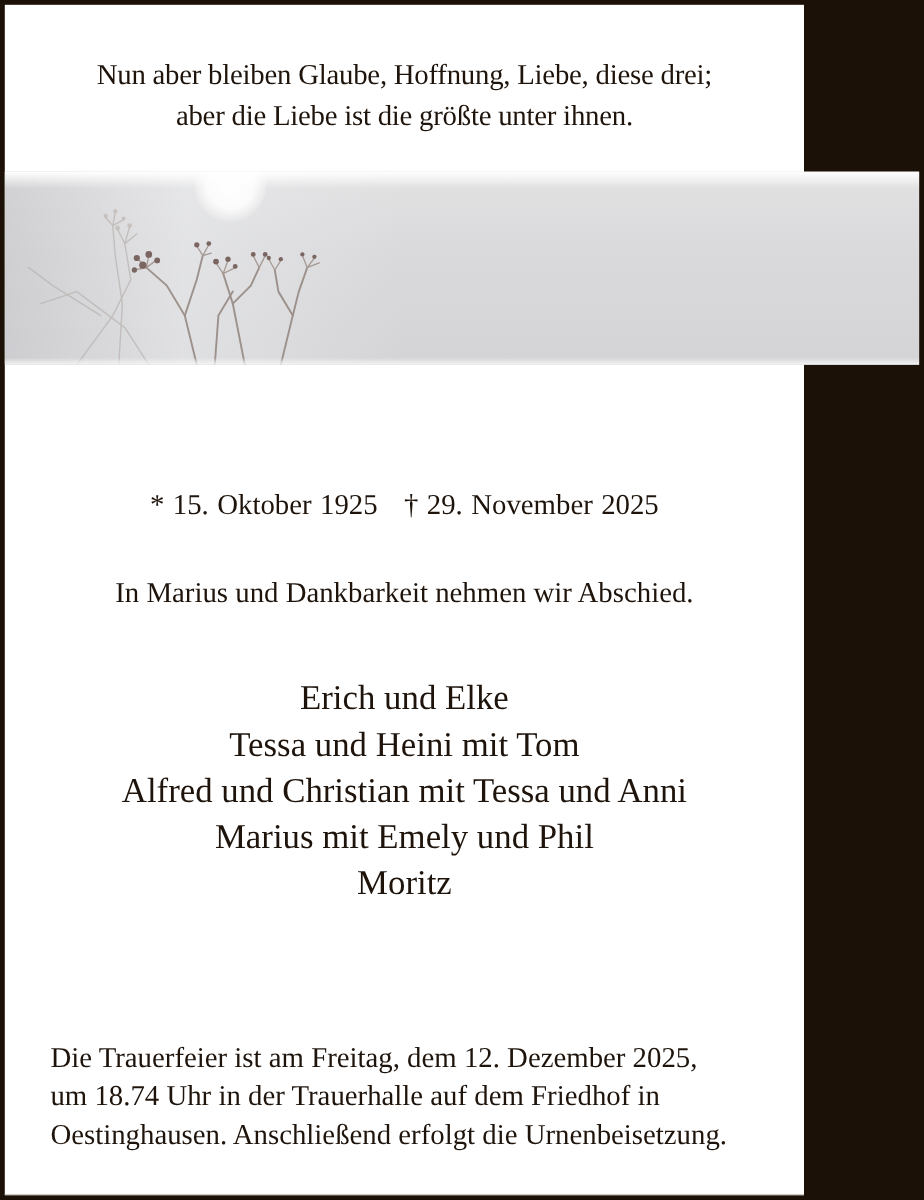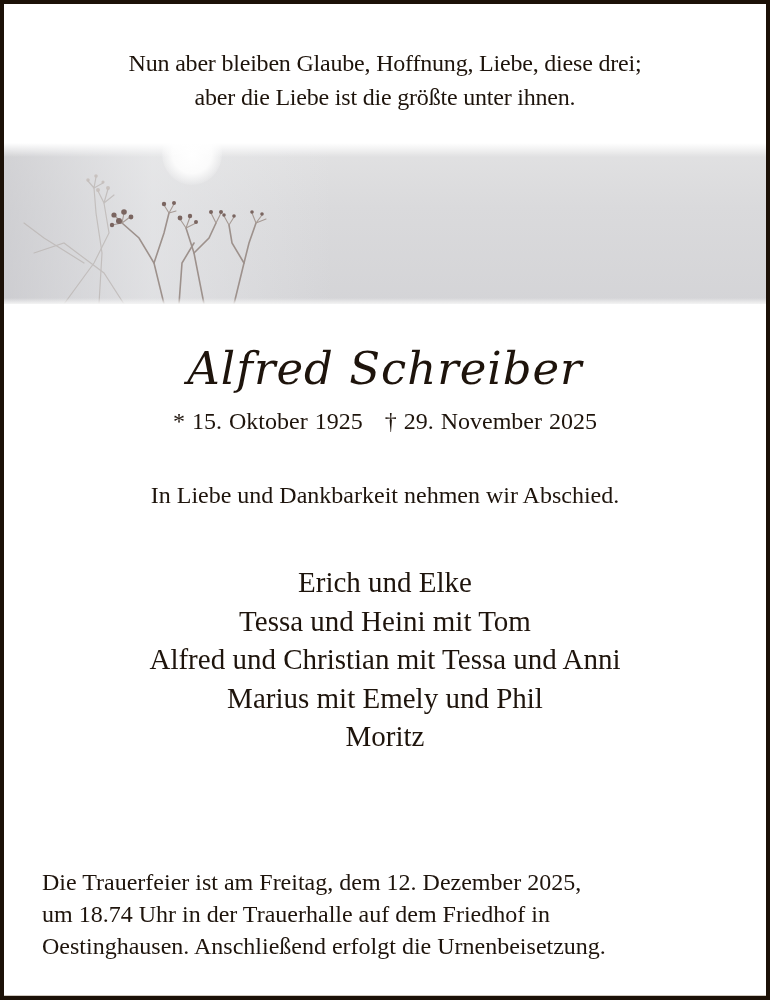--- a/index.html
+++ b/index.html
@@ -1,18 +1,18 @@
 <!DOCTYPE html>
 <html><head>
   <meta charset="utf-8">
   <style>
     html, body { margin: 0; padding: 0; }
     body { width: 770px; height: 1000px; background: #1c1107; overflow: hidden; }
     .card {
-      position: absolute; left: 4px; top: 4px; width: 762px; height: 992px;
+      position: absolute; left: 4px; top: 4px; width: 666px; height: 992px;
       background: #ffffff; box-sizing: border-box;
       border-bottom: 1px solid #cfc8c0;
       color: #1e140c;
       font-family: "Liberation Serif", "DejaVu Serif", serif;
     }
     .verse {
       position: absolute; left: 0; right: 0; top: 42px;
       text-align: center; font-size: 24px; line-height: 34px; letter-spacing: -0.2px;
     }
     .banner {
@@ -128,27 +128,26 @@
           <circle cx="104" cy="45" r="2"></circle>
         <circle cx="84" cy="37" r="1.8"></circle>
           <circle cx="92" cy="33" r="1.8"></circle>
         <circle cx="99" cy="39" r="1.6"></circle>
       </g>
     </svg>
     <div class="fade-top"></div>
     <div class="fade-bottom"></div>
   </div>
 
-  <div class="name">Alfred Schreiber</div>
 
   <div class="dates">
     <span>* 15. Oktober 1925</span><span class="gap"></span><span>† 29. November 2025</span>
   </div>
 
-  <div class="farewell">In Liebe und Dankbarkeit nehmen wir Abschied.</div>
+  <div class="farewell">In Marius und Dankbarkeit nehmen wir Abschied.</div>
 
   <div class="family">
     <div>Erich und Elke</div>
     <div>Tessa und Heini mit Tom</div>
     <div>Alfred und Christian mit Tessa und Anni</div>
     <div>Marius mit Emely und Phil</div>
     <div>Moritz</div>
   </div>
 
 

